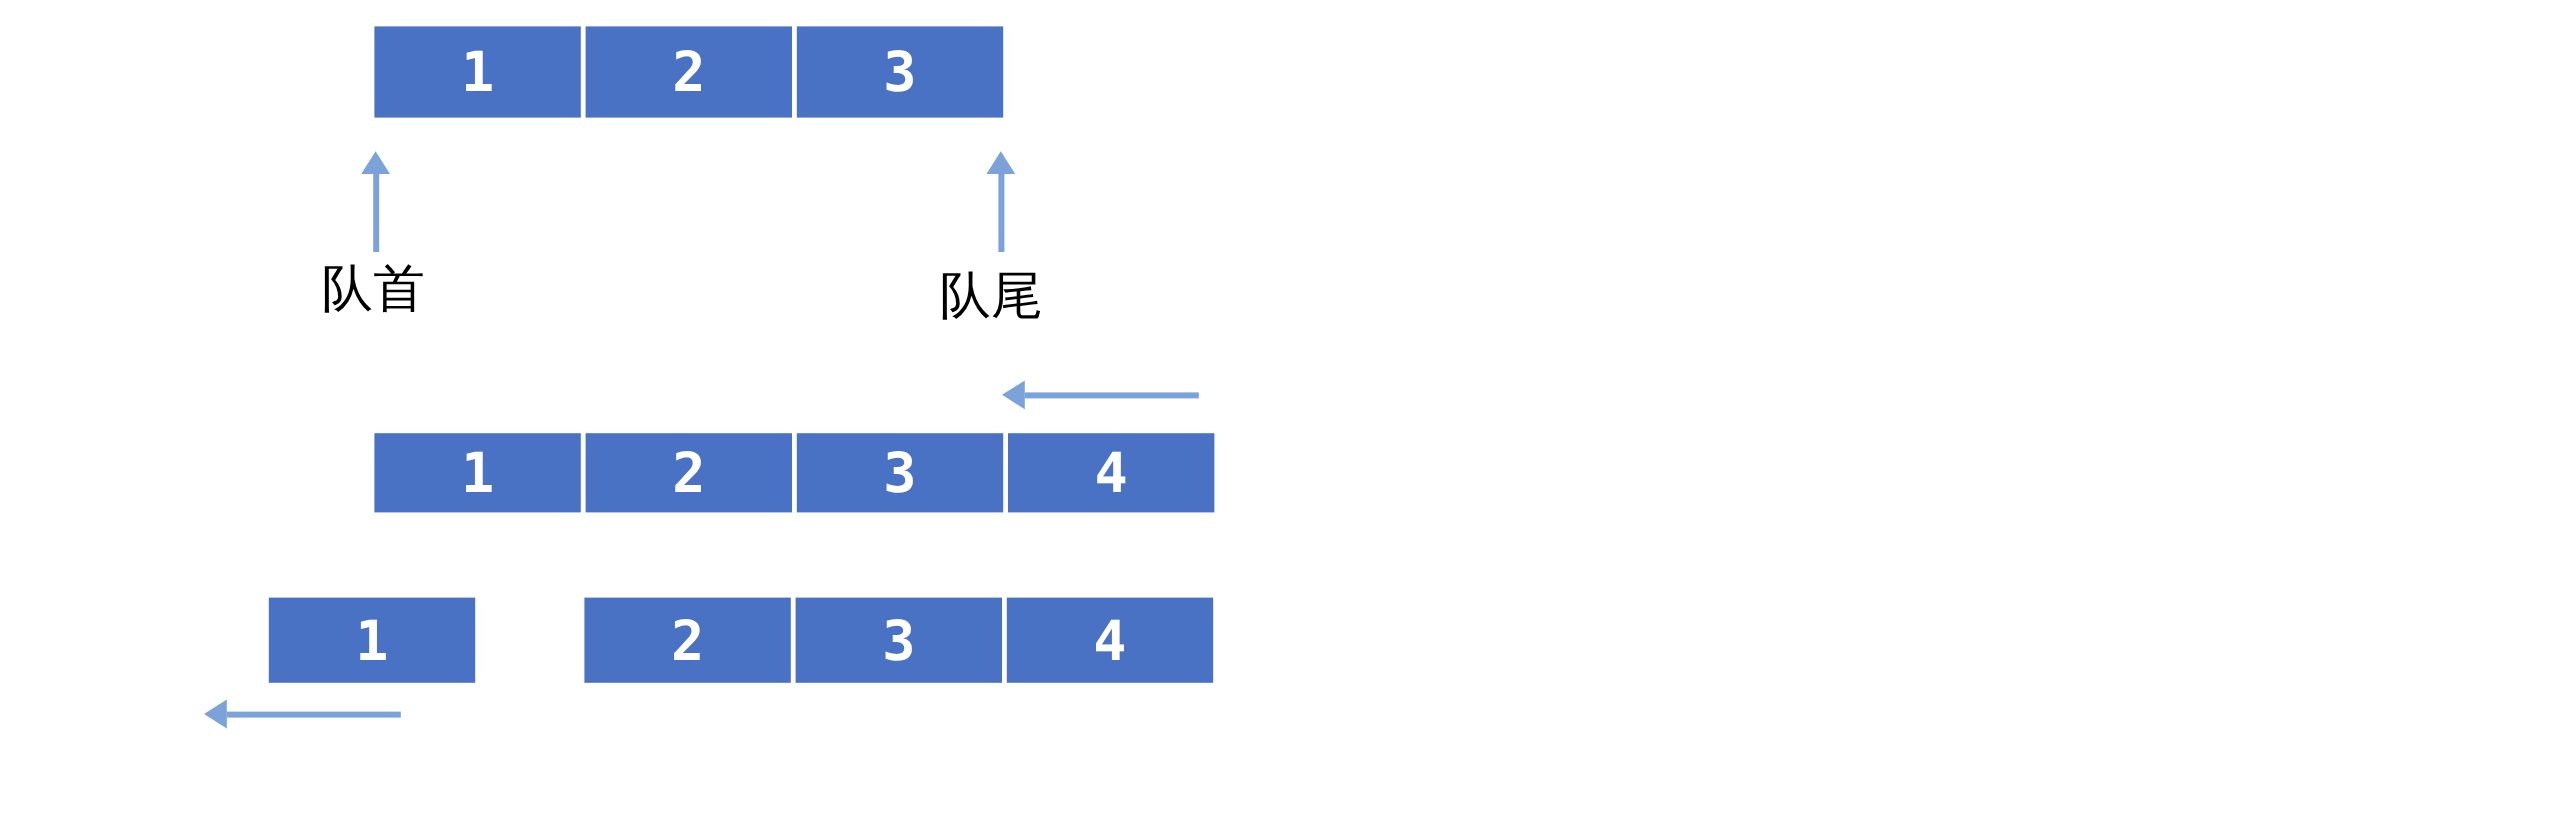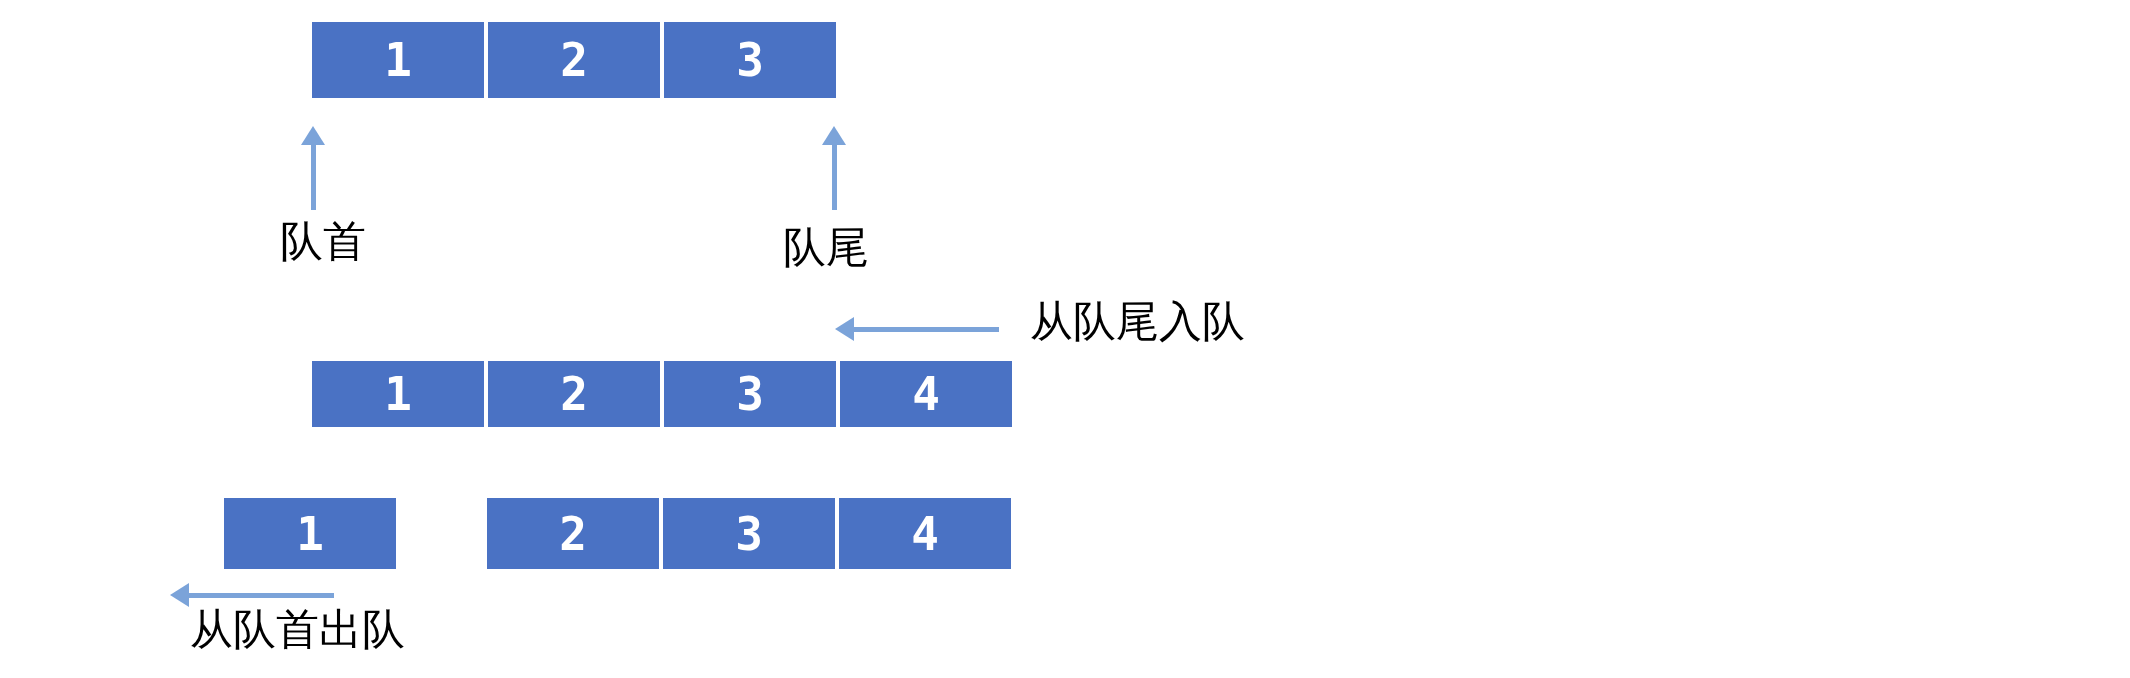--- a/index.html
+++ b/index.html
@@ -90,30 +90,29 @@
   <div class="arrow-up" style="left:301px; top:126px; height:84px;">
     <div class="head"></div>
     <div class="shaft"></div>
   </div>
 
   <div class="arrow-up" style="left:822px; top:126px; height:84px;">
     <div class="head"></div>
     <div class="shaft"></div>
   </div>
 
-  <div class="cjk-label" style="left:280px; top:218px;">队首</div>
+  <div class="cjk-label" style="left:268px; top:218px;">队首</div>
 
   <div class="cjk-label" style="left:783px; top:224px;">队尾</div>
 
   <div class="arrow-left" style="left:835px; top:317px; width:164px;">
     <div class="head"></div>
     <div class="shaft"></div>
   </div>
 
-  <div class="cjk-label" style="left:1030px; top:298px;">从队尾入队</div>
 
   <div class="queue-row" style="left:312px; top:361px; height:66px;">
     <div class="cell">1</div>
     <div class="cell">2</div>
     <div class="cell">3</div>
     <div class="cell">4</div>
   </div>
 
   <div class="queue-row" style="left:224px; top:498px; height:71px;">
     <div class="cell">1</div>
@@ -123,15 +122,14 @@
     <div class="cell">2</div>
     <div class="cell">3</div>
     <div class="cell">4</div>
   </div>
 
   <div class="arrow-left" style="left:170px; top:583px; width:164px;">
     <div class="head"></div>
     <div class="shaft"></div>
   </div>
 
-  <div class="cjk-label" style="left:190px; top:606px;">从队首出队</div>
 
 </div>
 
 </body></html>

